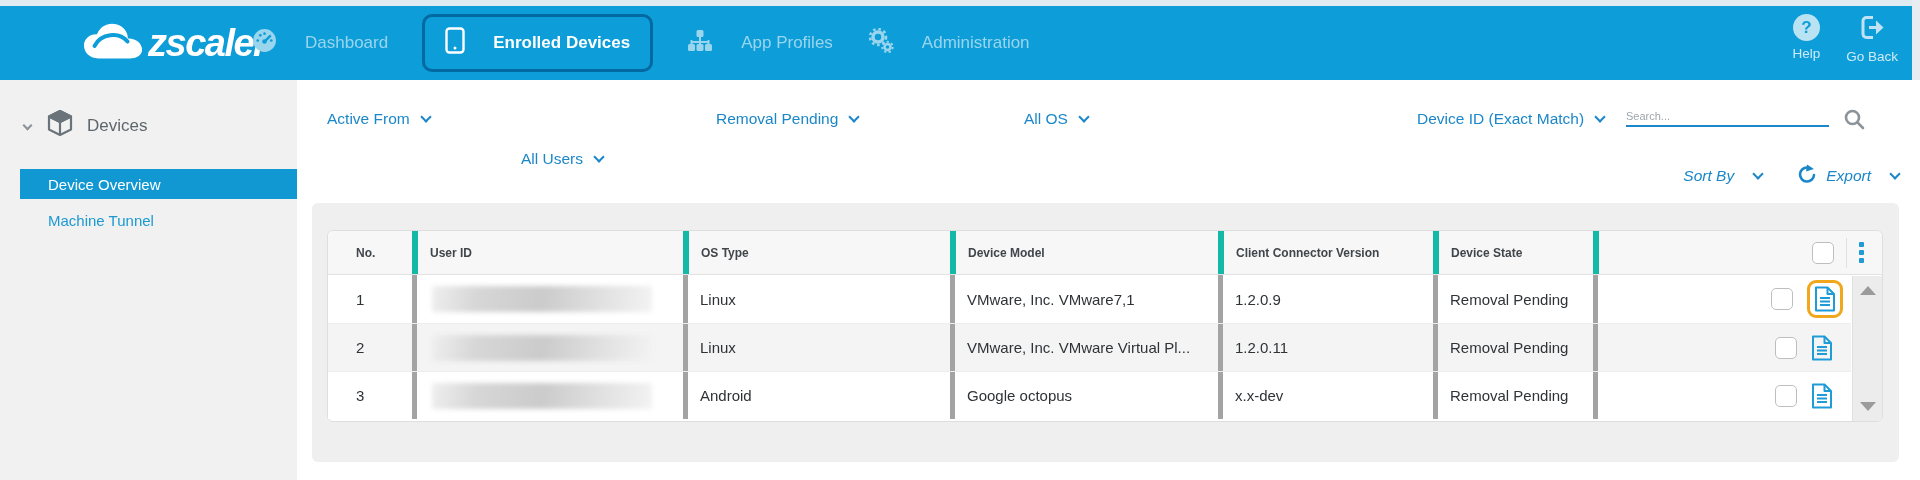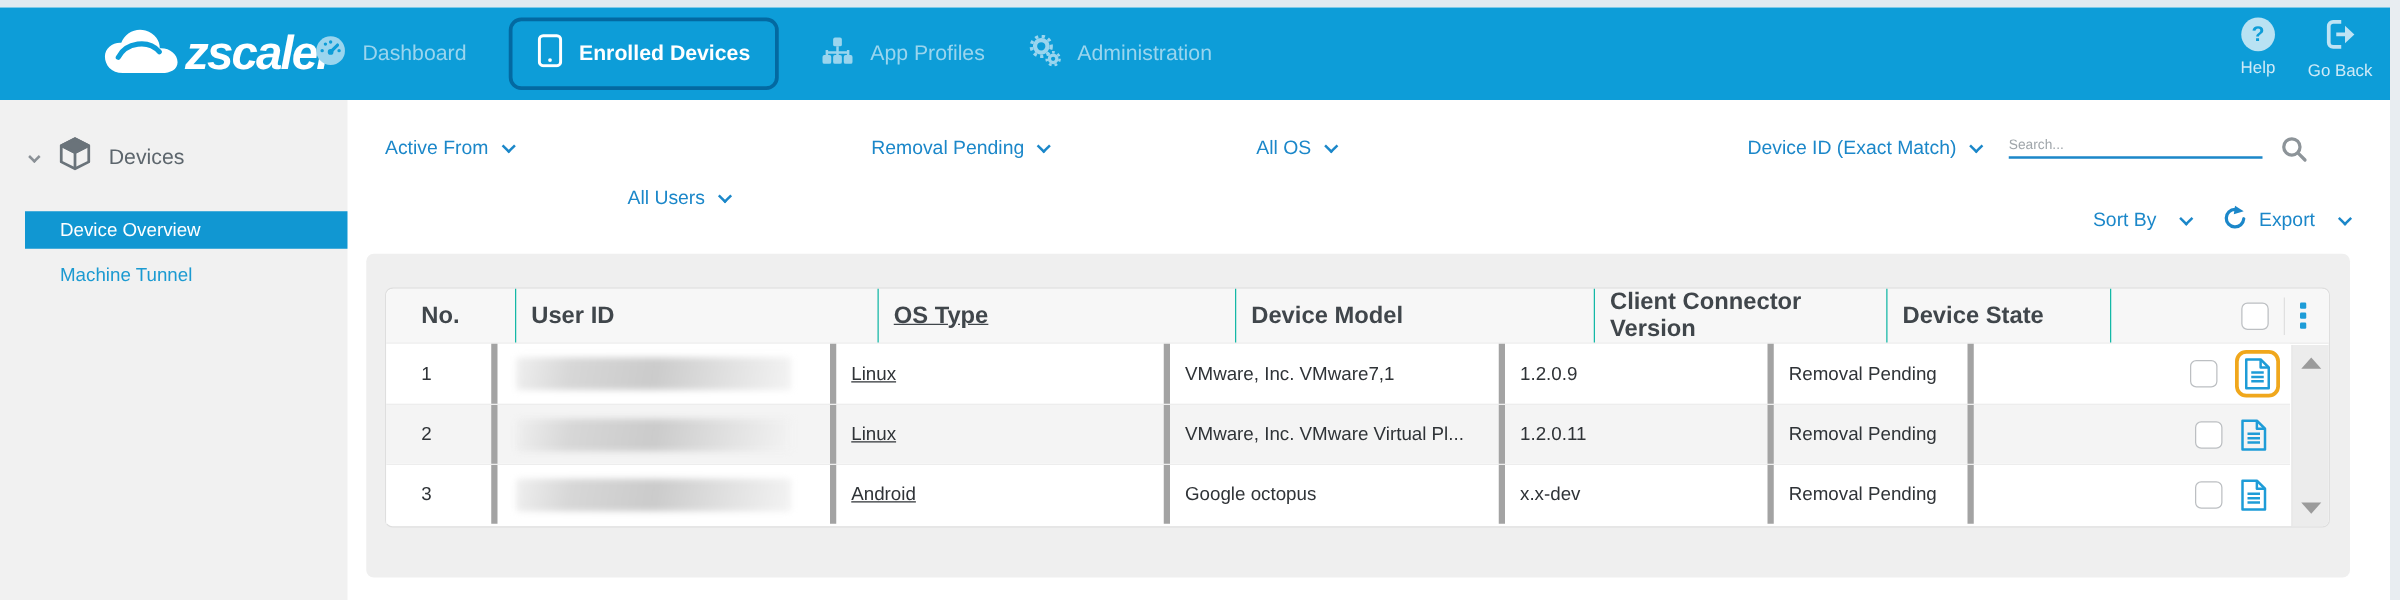--- a/index.html
+++ b/index.html
@@ -9,21 +9,21 @@
 
   
   .top-strip { position:absolute; top:0; left:0; width:1912px; height:6px; background:#dfeaf1; }
   .gutter    { position:absolute; top:0; right:0; width:8px; height:480px; background:#e8edf1; }
 
   
   .appbar { position:absolute; top:6px; left:0; width:1912px; height:74px; background:#0d9dd8; }
   .logo { position:absolute; left:82px; top:13px; display:flex; align-items:center; gap:4px; }
   .logo-word { color:#fff; font-size:38px; font-weight:bold; font-style:italic; letter-spacing:-1.5px; }
   .nav { position:absolute; left:252px; top:0; height:74px; display:flex; align-items:center; gap:34px; }
-  .nav-item { display:flex; align-items:center; gap:13px; font-size:17px; color:#9ad5ee; cursor:pointer; white-space:nowrap; }
+  .nav-item { display:flex; align-items:center; gap:28px; font-size:17px; color:#9ad5ee; cursor:pointer; white-space:nowrap; }
   .nav-item.active { color:#ffffff; font-weight:bold; }
   .hl-box { border:3px solid #0369a1; border-radius:10px; padding:10px 20px; }
   .appbar-right { position:absolute; right:14px; top:8px; display:flex; gap:26px; }
   .app-action { display:flex; flex-direction:column; align-items:center; gap:5px;
                 color:#cfeaf7; font-size:13.5px; cursor:pointer; }
   .help-circle { width:27px; height:27px; border-radius:50%; background:#b9e2f3; color:#0d9dd8;
                  font-size:17px; font-weight:bold; display:flex; align-items:center; justify-content:center; }
 
   
   .sidebar { position:absolute; left:0; top:80px; width:328px; height:400px;
@@ -31,55 +31,55 @@
   .side-section { display:flex; align-items:center; padding:28px 0 0 16px; color:#5d666d; font-size:17px; }
   .side-section .chev { color:#8a9096; margin:0 14px 0 0; }
   .side-section .label { margin-left:12px; }
   .side-items { margin-top:26px;margin-left:20px; }
   .side-item { display:flex; align-items:center; height:30px; padding-left:28px;
                font-size:15px; color:#1b9ad1; cursor:pointer; }
   .side-item.selected { background:#1197d2; color:#ffffff; }
   .side-item + .side-item { margin-top:6px; }
 
   
-  .content { position:absolute; left:278px; top:80px; width:1623px; height:400px; background:#fff; }
+  .content { position:absolute; left:297px; top:80px; width:1623px; height:400px; background:#fff; }
 
   .filter-bar { position:absolute; top:30px; left:0; width:100%; height:30px; font-size:15.5px; color:#1b87c9; }
   .filter { position:absolute; display:flex; align-items:center; cursor:pointer; white-space:nowrap; }
   .f-active-from { left:30px; }  .f-all-users { left:224px;margin-top:40px; }
   .f-removal    { left:419px; }  .f-all-os   { left:727px; }
   .f-search-mode{ left:1120px; }
   .search-wrap  { position:absolute; left:1329px; top:-4px; }
   .search-input { width:203px; border:none; border-bottom:2px solid #1b87c9; background:transparent;
                   font-size:11px; color:#333; padding:3px 0; outline:none;
                   font-family:"Liberation Sans", sans-serif; }
   .search-input::placeholder { color:#a0a6ab; }
   .mag { position:absolute; left:1546px; top:-2px; cursor:pointer; }
 
-  .toolbar { position:absolute; top:84px; right:21px; display:flex; align-items:center; gap:25px;
-             font-size:15.5px; color:#1b87c9; }
+  .toolbar { position:absolute; top:84px; right:21px; display:flex; align-items:center; gap:35px;
+             font-size:15.5px; color:#1b87c9;font-style:italic; }
   .tool { display:flex; align-items:center; gap:8px; cursor:pointer; }
 
   .chev { display:inline-block; width:8px; height:8px; border-right:2px solid currentColor;
           border-bottom:2px solid currentColor; transform:rotate(45deg); margin:-4px 0 0 12px; }
   .chev.sm { width:7px; height:7px; margin-left:8px; }
 
   
   .panel { position:absolute; left:15px; top:123px; width:1587px; height:259px;
            background:#efefef; border-radius:6px; }
   .card  { position:absolute; left:30px; top:150px; width:1556px; height:192px;
            background:#fff; border:1px solid #dedede; border-radius:6px; }
 
   .thead { display:flex; align-items:center; height:44px; background:#f7f7f7;
            border-bottom:1px solid #e2e2e2; border-radius:6px 6px 0 0;
-           font-size:19px; font-weight:bold; color:#40464b; }
+           font-size:12px; font-weight:bold; color:#40464b; }
   .th { height:100%; display:flex; align-items:center; padding-left:12px; }
-  .th + .th { border-left:1px solid #14b8a6;margin-left:19px; }
-
-  .c-no{width:84px; padding-left:28px;} .c-user{width:271px;} .c-os{width:267px;text-decoration:underline;}
+  .th + .th { border-left:6px solid #14b8a6; }
+
+  .c-no{width:84px; padding-left:28px;} .c-user{width:271px;} .c-os{width:267px;}
   .c-model{width:268px;} .c-ver{width:215px;} .c-state{width:160px;} .c-act{flex:1;}
 
   .th-actions { justify-content:flex-end; padding-right:18px; }
   .th-sep { width:1px; height:30px; background:#e0e0e0; margin:0 12px 0 12px; }
 
   .tbody { margin-right:31px; }
   .tr { display:flex; align-items:center; height:48px; font-size:15px; color:#2f3337; background:#fff; }
   .tr + .tr { border-top:1px solid #ededed; }
   .tr.alt { background:#f4f4f4; }
   .td { height:100%; display:flex; align-items:center; padding-left:12px; overflow:hidden; white-space:nowrap; }

